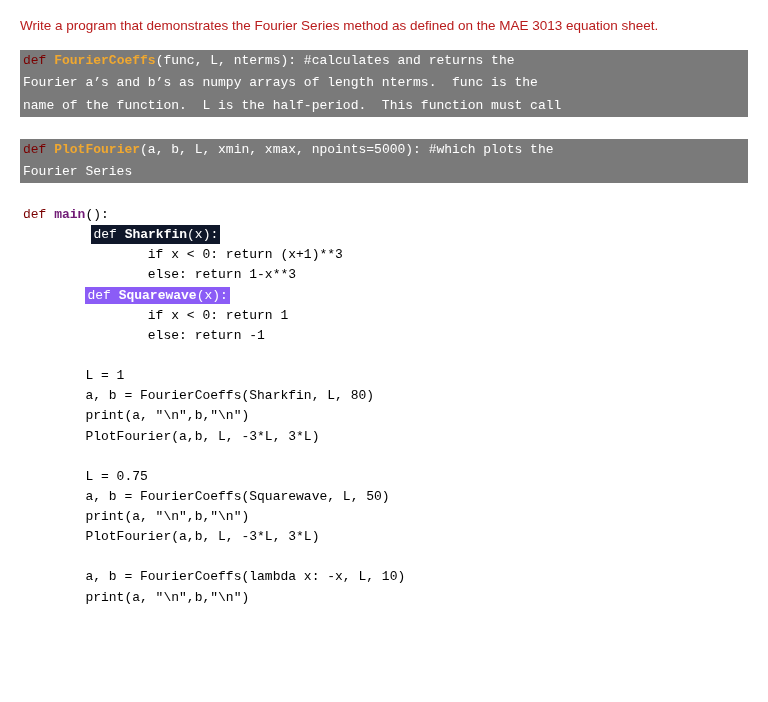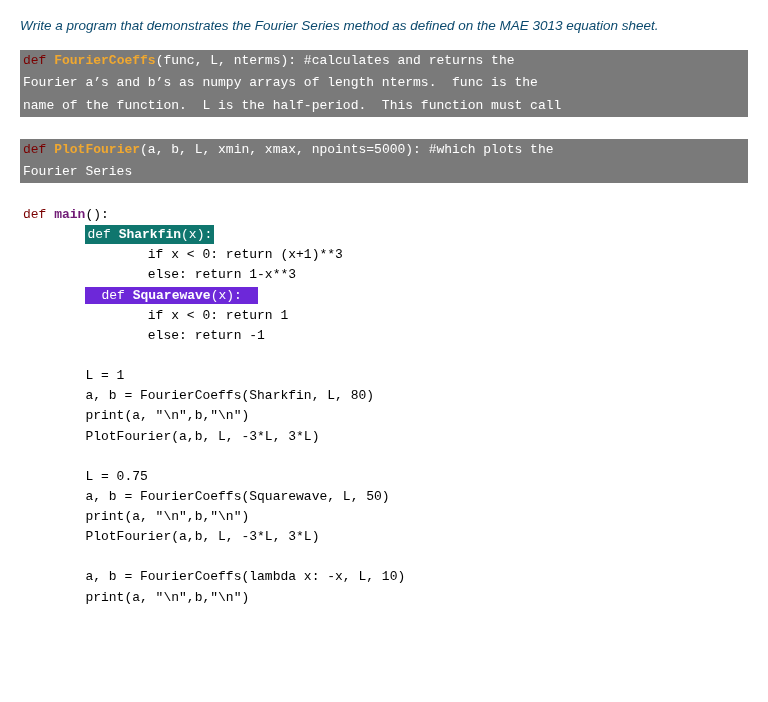--- a/index.html
+++ b/index.html
@@ -9,22 +9,21 @@
       font-size: 14px;
       color: #000000;
       padding: 16px 20px;
       width: 768px;
       min-height: 702px;
     }
     .intro-text {
       font-size: 13.5px;
       line-height: 1.5;
       margin-bottom: 14px;
-      color: #0c4a6e;
-      font-style: italic;
+      color: #b91c1c;
     }
     .code-block {
       font-family: 'Courier New', Courier, monospace;
       font-size: 13px;
       margin-bottom: 12px;
       line-height: 1.55;
     }
     
     .hl-row {
       background-color: #7a7a7a;
@@ -75,26 +74,26 @@
   <span class="hl-row"><span class="def-kw">def </span><span class="fn-name">PlotFourier</span>(a, b, L, xmin, xmax, npoints=5000): #which plots the</span>
   <span class="hl-row">Fourier Series</span>
 </div>
 
 <div class="spacer"></div>
 
 <div class="code-block">
 
   <span class="code-line"><span class="def-kw">def </span><span class="fn-name">main</span>():</span>
 
-  <span class="code-line">        <span style="background-color:#0f766e;color:#fff;padding:2px 2px;"><span style="color:#fff;">def </span><span style="color:#fff;font-weight:bold;">Sharkfin</span>(x):</span></span>
+  <span class="code-line">        <span style="background-color:#0f172a;color:#fff;padding:2px 2px;margin-left:6px;"><span style="color:#fff;">def </span><span style="color:#fff;font-weight:bold;">Sharkfin</span>(x):</span></span>
 
   <span class="code-line">                if x &lt; 0: return (x+1)**3</span>
   <span class="code-line">                else: return 1-x**3</span>
 
-  <span class="code-line">        <span style="background-color:#6d28d9;color:#fff;padding:1px 16px;"><span style="color:#fff;">def </span><span style="color:#fff;font-weight:bold;">Squarewave</span>(x):</span></span>
+  <span class="code-line">        <span style="background-color:#8b5cf6;color:#fff;padding:1px 2px;"><span style="color:#fff;">def </span><span style="color:#fff;font-weight:bold;">Squarewave</span>(x):</span></span>
 
   <span class="code-line">                if x &lt; 0: return 1</span>
   <span class="code-line">                else: return -1</span>
 
   <span class="code-line"> </span>
 
   <span class="code-line">        L = 1</span>
   <span class="code-line">        a, b = FourierCoeffs(Sharkfin, L, 80)</span>
   <span class="code-line">        print(a, "\n",b,"\n")</span>
   <span class="code-line">        PlotFourier(a,b, L, -3*L, 3*L)</span>

